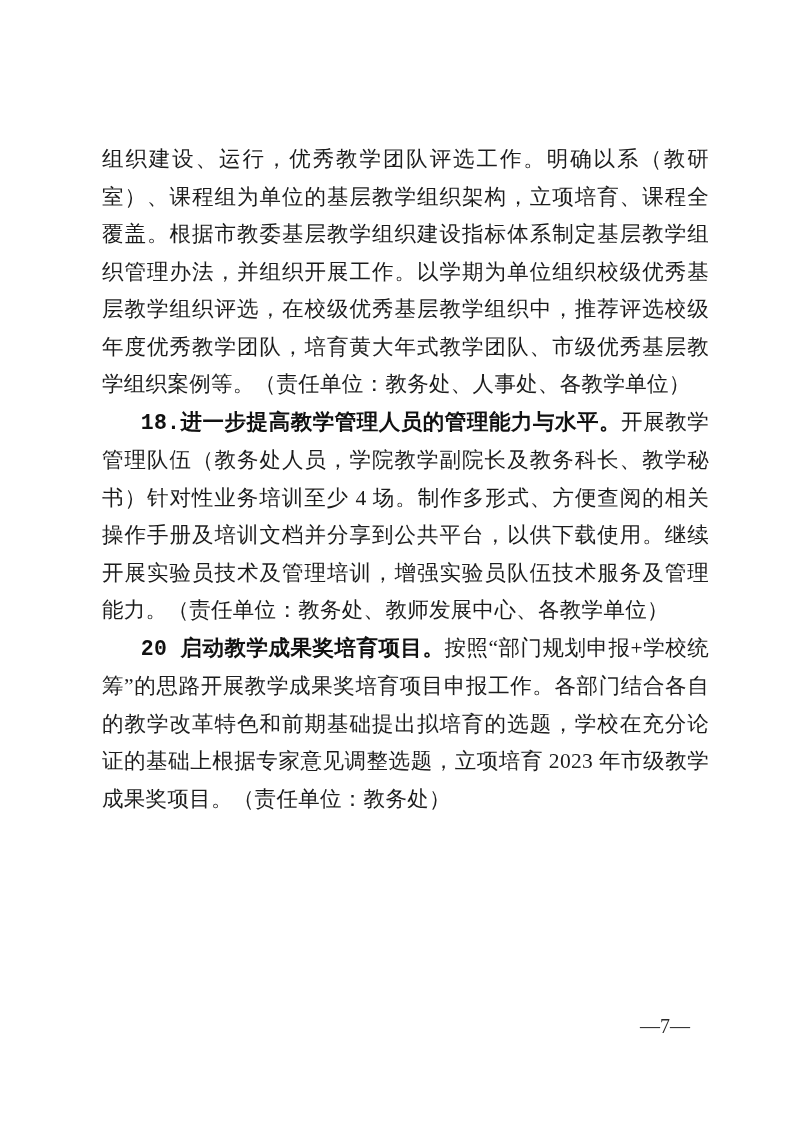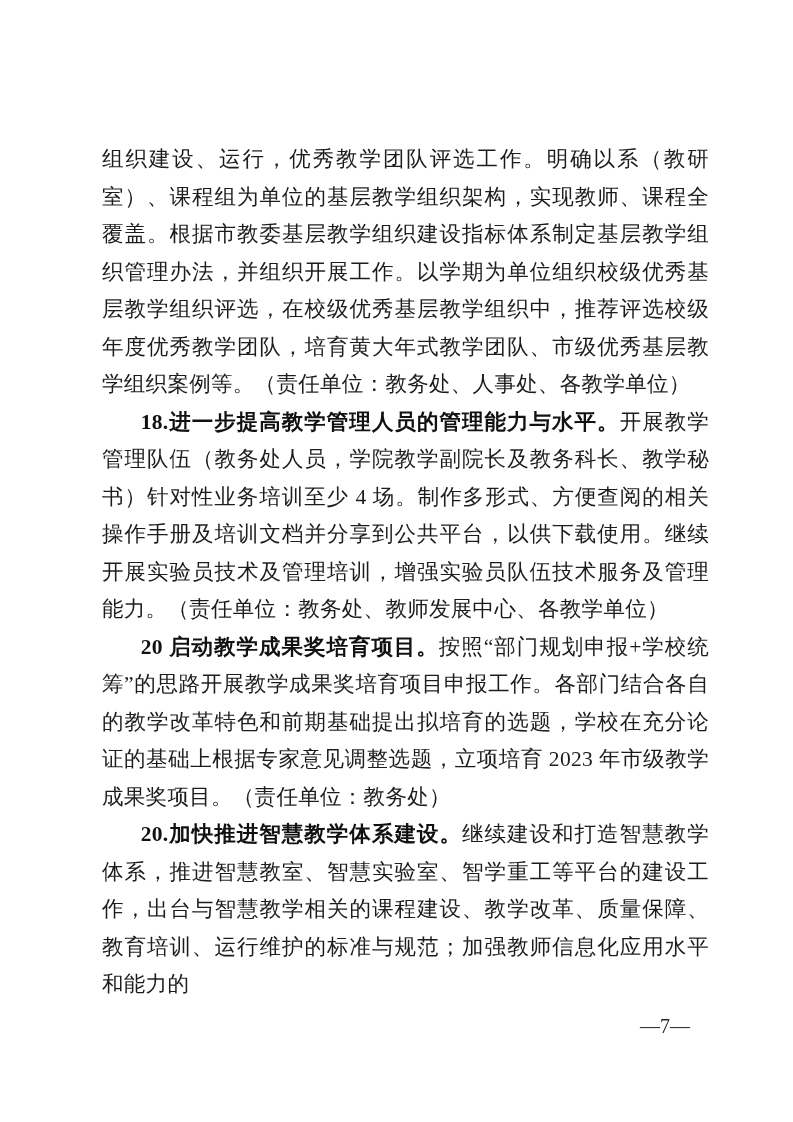--- a/index.html
+++ b/index.html
@@ -28,21 +28,21 @@
     letter-spacing: 0.3px;
   }
   .para {
     margin: 0;
     padding: 0;
   }
   .para.indent {
     text-indent: 1.8em;
   }
   .lead {
-    font-family: Liberation Serif, serif;
+    font-family: Liberation Mono, monospace;
     font-weight: bold;
     color: #111111;
   }
   .footer-page-number {
     position: absolute;
     left: 630px;
     top: 1012px;
     width: 70px;
     font-size: 20px;
     line-height: 28px;
@@ -50,19 +50,18 @@
     text-align: center;
     letter-spacing: 0px;
     font-family: "Liberation Serif", serif;
   }
 </style>
 </head>
 <body>
 
 <div class="page">
   <div class="content">
-    <p class="para"><span>组织建设、运行，优秀教学团队评选工作。明确以系（教研室）、课程组为单位的基层教学组织架构，实现教师、课程全覆盖。根据市教委基层教学组织建设指标体系制定基层教学组织管理办法，并组织开展工作。以学期为单位组织校级优秀基层教学组织评选，在校级优秀基层教学组织中，推荐评选校级年度优秀教学团队，培育黄大年式教学团队、市级优秀基层教学组织案例等。（责任单位：教务处、人事处、各教学单位）</span></p>
+    <p class="para"><span>组织建设、运行，优秀教学团队评选工作。明确以系（教研室）、课程组为单位的基层教学组织架构，立项培育、课程全覆盖。根据市教委基层教学组织建设指标体系制定基层教学组织管理办法，并组织开展工作。以学期为单位组织校级优秀基层教学组织评选，在校级优秀基层教学组织中，推荐评选校级年度优秀教学团队，培育黄大年式教学团队、市级优秀基层教学组织案例等。（责任单位：教务处、人事处、各教学单位）</span></p>
     <p class="para indent"><span class="lead">18.进一步提高教学管理人员的管理能力与水平。</span><span>开展教学管理队伍（教务处人员，学院教学副院长及教务科长、教学秘书）针对性业务培训至少 4 场。制作多形式、方便查阅的相关操作手册及培训文档并分享到公共平台，以供下载使用。继续开展实验员技术及管理培训，增强实验员队伍技术服务及管理能力。（责任单位：教务处、教师发展中心、各教学单位）</span></p>
     <p class="para indent"><span class="lead">20 启动教学成果奖培育项目。</span><span>按照“部门规划申报+学校统筹”的思路开展教学成果奖培育项目申报工作。各部门结合各自的教学改革特色和前期基础提出拟培育的选题，学校在充分论证的基础上根据专家意见调整选题，立项培育 2023 年市级教学成果奖项目。（责任单位：教务处）</span></p>
-    <p class="para indent"><span class="lead">20.加快推进智慧教学体系建设。</span><span>继续建设和打造智慧教学体系，推进智慧教室、智慧实验室、智学重工等平台的建设工作，出台与智慧教学相关的课程建设、教学改革、质量保障、教育培训、运行维护的标准与规范；加强教师信息化应用水平和能力的</span></p>
   </div>
   <div class="footer-page-number">—7—</div>
 </div>
 
 </body></html>

